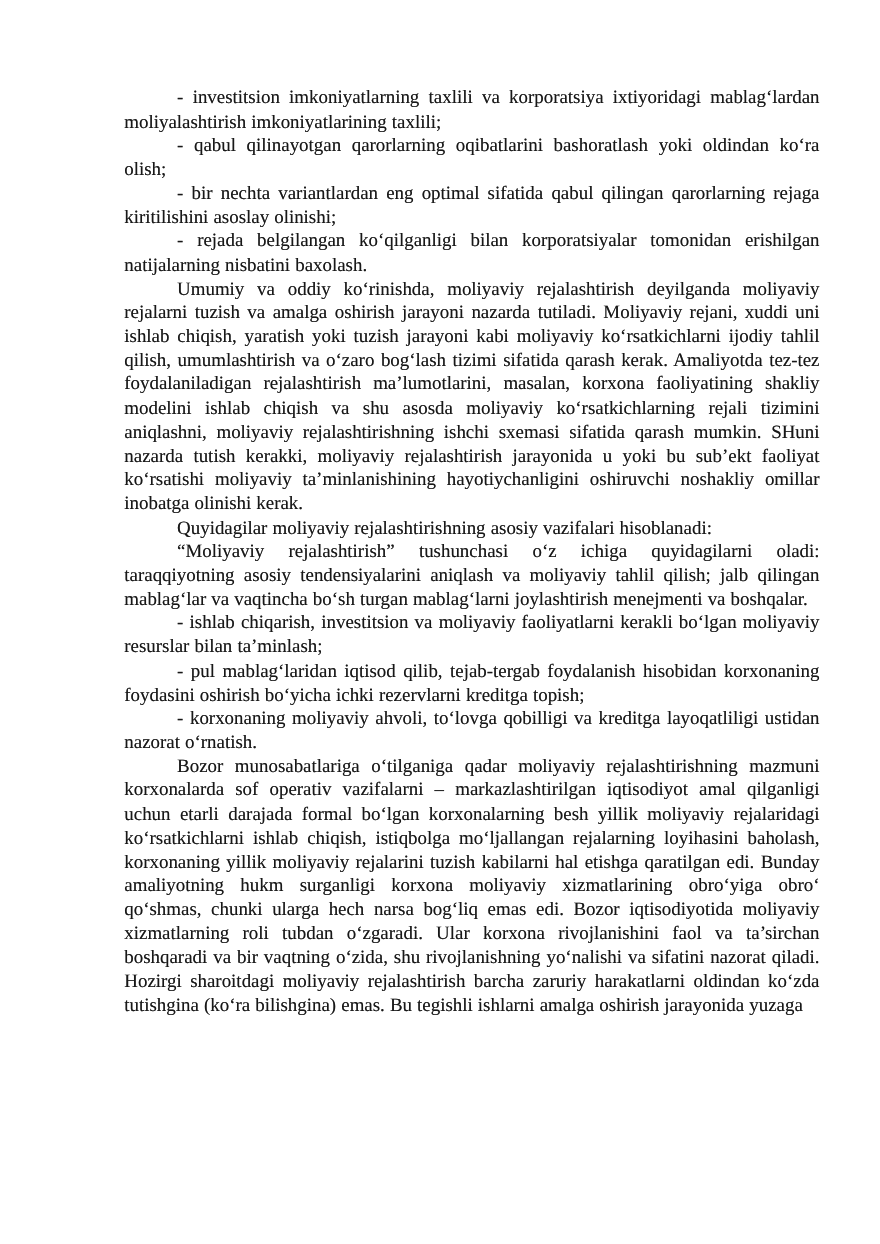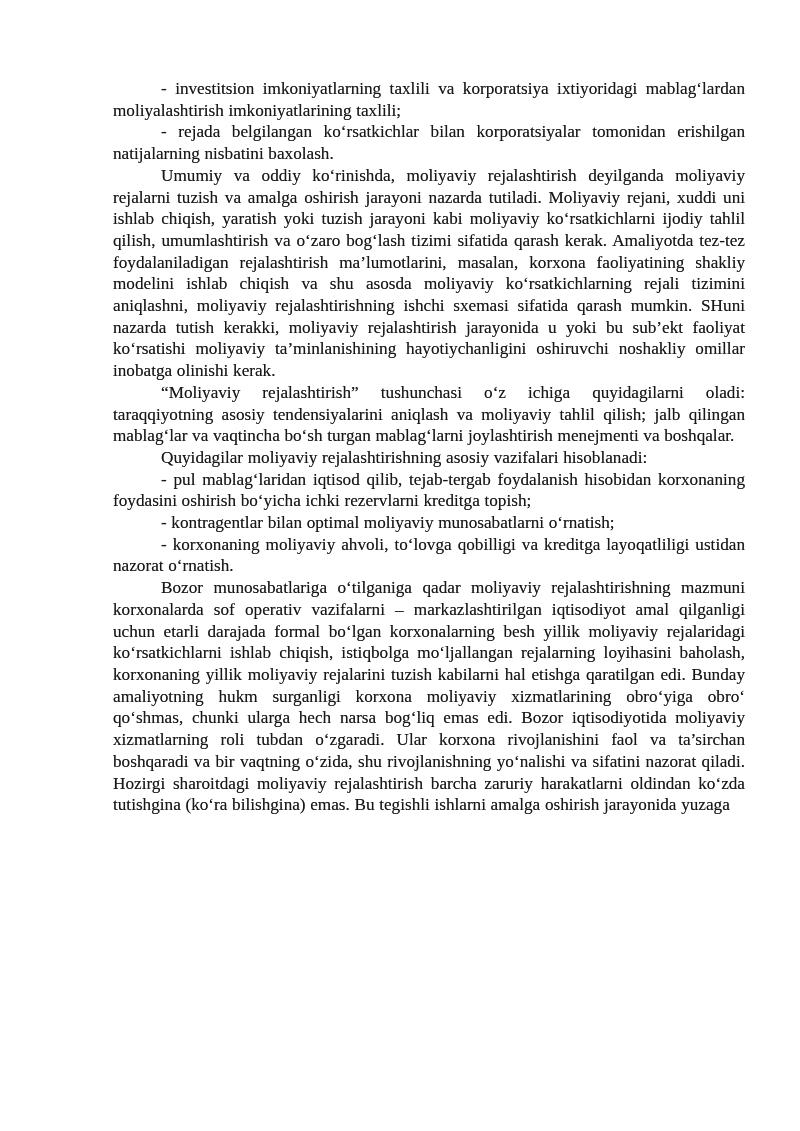--- a/index.html
+++ b/index.html
@@ -36,22 +36,24 @@
     text-indent: 48px;
     word-spacing: 0.02em;
   }
 </style>
 </head>
 <body>
 
 <div class="sheet">
   <div class="textblock">
     <p>- investitsion imkoniyatlarning taxlili va korporatsiya ixtiyoridagi mablag‘lardan moliyalashtirish imkoniyatlarining taxlili;</p>
-    <p>-  rejada belgilangan ko‘rsatkichlar bilan korporatsiyalar tomonidan erishilgan natijalarning nisbatini baxolash.</p>
+    <p>- qabul qilinayotgan qarorlarning oqibatlarini bashoratlash yoki oldindan ko‘ra olish;</p>
+    <p>- bir nechta variantlardan eng optimal sifatida qabul qilingan qarorlarning rejaga kiritilishini asoslay olinishi;</p>
+    <p>-  rejada belgilangan ko‘qilganligi bilan korporatsiyalar tomonidan erishilgan natijalarning nisbatini baxolash.</p>
     <p>Umumiy va oddiy ko‘rinishda, moliyaviy rejalashtirish deyilganda moliyaviy rejalarni tuzish va amalga oshirish jarayoni nazarda tutiladi. Moliyaviy rejani, xuddi uni ishlab chiqish, yaratish yoki tuzish jarayoni kabi moliyaviy ko‘rsatkichlarni ijodiy tahlil qilish, umumlashtirish va o‘zaro bog‘lash tizimi sifatida qarash kerak. Amaliyotda tez-tez foydalaniladigan rejalashtirish ma’lumotlarini, masalan, korxona faoliyatining shakliy modelini ishlab chiqish va shu asosda moliyaviy ko‘rsatkichlarning rejali tizimini aniqlashni, moliyaviy rejalashtirishning ishchi sxemasi sifatida qarash mumkin. SHuni nazarda tutish kerakki,  moliyaviy rejalashtirish jarayonida u yoki bu sub’ekt faoliyat ko‘rsatishi moliyaviy ta’minlanishining hayotiychanligini oshiruvchi noshakliy omillar inobatga olinishi kerak.</p>
+    <p>Quyidagilar moliyaviy rejalashtirishning asosiy vazifalari hisoblanadi:</p>
     <p>“Moliyaviy rejalashtirish” tushunchasi o‘z ichiga quyidagilarni oladi: taraqqiyotning asosiy tendensiyalarini aniqlash va moliyaviy tahlil qilish;  jalb qilingan mablag‘lar va vaqtincha bo‘sh turgan mablag‘larni joylashtirish menejmenti va boshqalar.</p>
-    <p>Quyidagilar moliyaviy rejalashtirishning asosiy vazifalari hisoblanadi:</p>
+    <p>- ishlab chiqarish, investitsion va moliyaviy faoliyatlarni kerakli bo‘lgan moliyaviy resurslar bilan ta’minlash;</p>
     <p>- pul mablag‘laridan iqtisod qilib, tejab-tergab foydalanish hisobidan korxonaning foydasini oshirish bo‘yicha ichki rezervlarni kreditga topish;</p>
-    <p>- kontragentlar bilan optimal moliyaviy munosabatlarni o‘rnatish;</p>
     <p>- korxonaning moliyaviy ahvoli, to‘lovga qobilligi va kreditga layoqatliligi ustidan nazorat o‘rnatish.</p>
     <p>Bozor munosabatlariga o‘tilganiga qadar moliyaviy rejalashtirishning mazmuni korxonalarda sof operativ vazifalarni – markazlashtirilgan iqtisodiyot amal qilganligi uchun etarli darajada formal bo‘lgan korxonalarning besh yillik moliyaviy rejalaridagi ko‘rsatkichlarni ishlab chiqish, istiqbolga mo‘ljallangan rejalarning loyihasini baholash, korxonaning yillik moliyaviy rejalarini tuzish kabilarni hal etishga qaratilgan edi. Bunday amaliyotning hukm surganligi korxona moliyaviy xizmatlarining obro‘yiga obro‘ qo‘shmas, chunki ularga hech narsa bog‘liq emas edi. Bozor iqtisodiyotida moliyaviy xizmatlarning roli tubdan o‘zgaradi. Ular korxona rivojlanishini  faol va ta’sirchan boshqaradi va bir  vaqtning o‘zida, shu rivojlanishning yo‘nalishi va sifatini nazorat qiladi. Hozirgi sharoitdagi moliyaviy rejalashtirish barcha zaruriy harakatlarni oldindan ko‘zda tutishgina (ko‘ra bilishgina) emas. Bu tegishli ishlarni amalga oshirish jarayonida yuzaga</p>
   </div>
 </div>
 
 </body></html>

